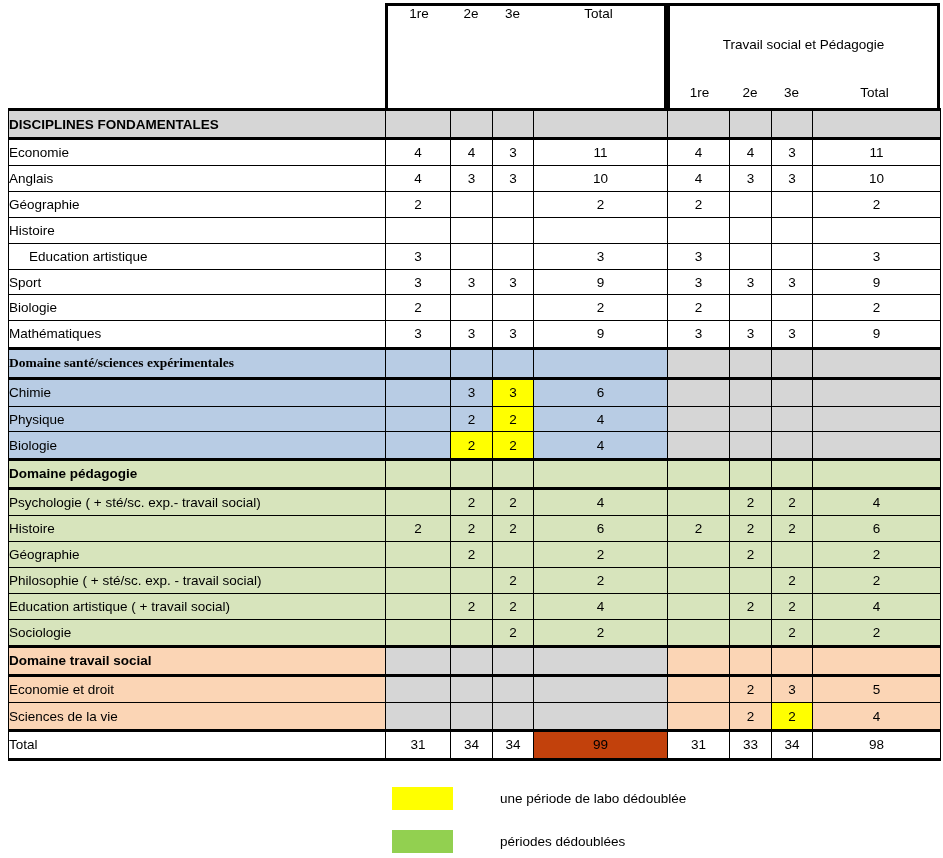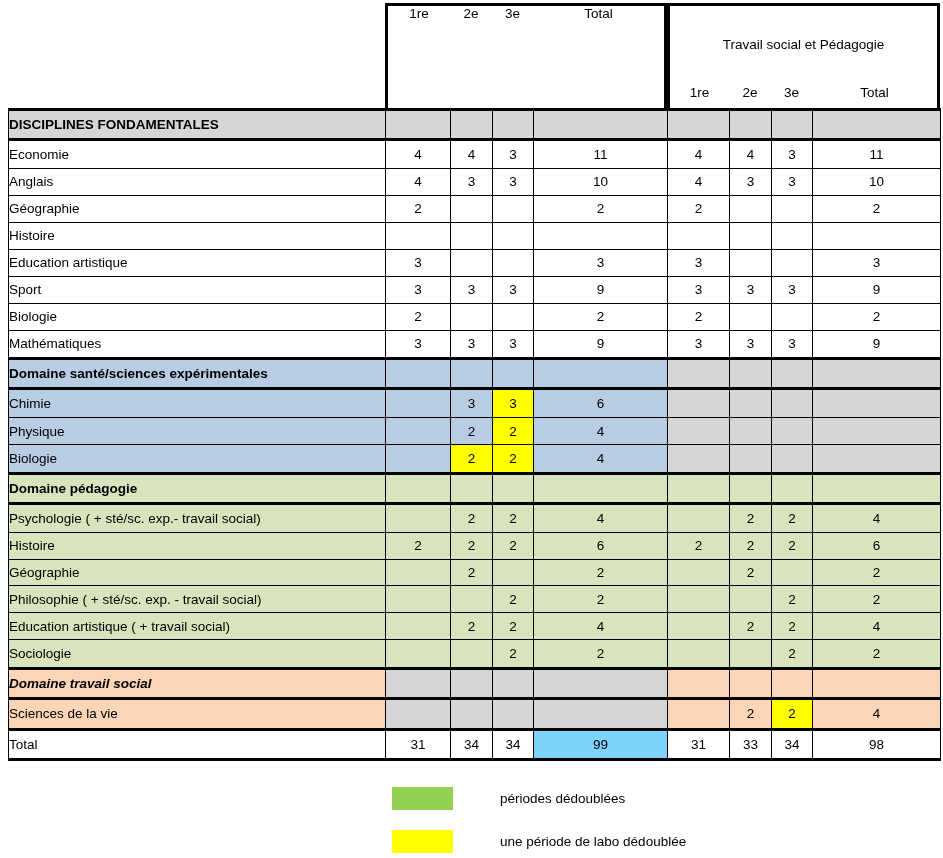--- a/index.html
+++ b/index.html
@@ -130,21 +130,21 @@
           <td class="val gstart" style="background: rgb(255, 255, 255);"></td>
           <td class="val" style="background: rgb(255, 255, 255);"></td>
           <td class="val" style="background: rgb(255, 255, 255);"></td>
           <td class="val" style="background: rgb(255, 255, 255);"></td>
           <td class="val gstart" style="background: rgb(255, 255, 255);"></td>
           <td class="val" style="background: rgb(255, 255, 255);"></td>
           <td class="val" style="background: rgb(255, 255, 255);"></td>
           <td class="val last" style="background: rgb(255, 255, 255);"></td>
         </tr>
         <tr>
-          <td class="lab first" style="background: rgb(255, 255, 255);">Education artistique</td>
+          <td class="lab first" style="background: rgb(255, 255, 255); padding-left: 20px;">Education artistique</td>
           <td class="val gstart" style="background: rgb(255, 255, 255);">3</td>
           <td class="val" style="background: rgb(255, 255, 255);"></td>
           <td class="val" style="background: rgb(255, 255, 255);"></td>
           <td class="val" style="background: rgb(255, 255, 255);">3</td>
           <td class="val gstart" style="background: rgb(255, 255, 255);">3</td>
           <td class="val" style="background: rgb(255, 255, 255);"></td>
           <td class="val" style="background: rgb(255, 255, 255);"></td>
           <td class="val last" style="background: rgb(255, 255, 255);">3</td>
         </tr>
         <tr>
@@ -174,21 +174,21 @@
           <td class="val gstart" style="background: rgb(255, 255, 255);">3</td>
           <td class="val" style="background: rgb(255, 255, 255);">3</td>
           <td class="val" style="background: rgb(255, 255, 255);">3</td>
           <td class="val" style="background: rgb(255, 255, 255);">9</td>
           <td class="val gstart" style="background: rgb(255, 255, 255);">3</td>
           <td class="val" style="background: rgb(255, 255, 255);">3</td>
           <td class="val" style="background: rgb(255, 255, 255);">3</td>
           <td class="val last" style="background: rgb(255, 255, 255);">9</td>
         </tr>
         <tr class="section">
-          <td class="lab first" style="background: rgb(184, 204, 228);">Domaine santé/sciences expérimentales</td>
+          <td class="lab first" style="background: rgb(184, 204, 228); font-family: Liberation Serif, serif;">Domaine santé/sciences expérimentales</td>
           <td class="val gstart" style="background: rgb(184, 204, 228);"></td>
           <td class="val" style="background: rgb(184, 204, 228);"></td>
           <td class="val" style="background: rgb(184, 204, 228);"></td>
           <td class="val" style="background: rgb(184, 204, 228);"></td>
           <td class="val gstart" style="background: rgb(214, 214, 214);"></td>
           <td class="val" style="background: rgb(214, 214, 214);"></td>
           <td class="val" style="background: rgb(214, 214, 214);"></td>
           <td class="val last" style="background: rgb(214, 214, 214);"></td>
         </tr>
         <tr>
@@ -295,59 +295,70 @@
           <td class="val gstart" style="background: rgb(215, 228, 188);"></td>
           <td class="val" style="background: rgb(215, 228, 188);"></td>
           <td class="val" style="background: rgb(215, 228, 188);">2</td>
           <td class="val" style="background: rgb(215, 228, 188);">2</td>
           <td class="val gstart" style="background: rgb(215, 228, 188);"></td>
           <td class="val" style="background: rgb(215, 228, 188);"></td>
           <td class="val" style="background: rgb(215, 228, 188);">2</td>
           <td class="val last" style="background: rgb(215, 228, 188);">2</td>
         </tr>
         <tr class="section">
-          <td class="lab first" style="background: rgb(251, 213, 181); font-style: italic;">Domaine travail social</td>
+          <td class="lab first" style="background: rgb(251, 213, 181);">Domaine travail social</td>
           <td class="val gstart" style="background: rgb(214, 214, 214);"></td>
           <td class="val" style="background: rgb(214, 214, 214);"></td>
           <td class="val" style="background: rgb(214, 214, 214);"></td>
           <td class="val" style="background: rgb(214, 214, 214);"></td>
           <td class="val gstart" style="background: rgb(251, 213, 181);"></td>
           <td class="val" style="background: rgb(251, 213, 181);"></td>
           <td class="val" style="background: rgb(251, 213, 181);"></td>
           <td class="val last" style="background: rgb(251, 213, 181);"></td>
+        </tr>
+        <tr>
+          <td class="lab first" style="background: rgb(251, 213, 181);">Economie et droit</td>
+          <td class="val gstart" style="background: rgb(214, 214, 214);"></td>
+          <td class="val" style="background: rgb(214, 214, 214);"></td>
+          <td class="val" style="background: rgb(214, 214, 214);"></td>
+          <td class="val" style="background: rgb(214, 214, 214);"></td>
+          <td class="val gstart" style="background: rgb(251, 213, 181);"></td>
+          <td class="val" style="background: rgb(251, 213, 181);">2</td>
+          <td class="val" style="background: rgb(251, 213, 181);">3</td>
+          <td class="val last" style="background: rgb(251, 213, 181);">5</td>
         </tr>
         <tr>
           <td class="lab first" style="background: rgb(251, 213, 181);">Sciences de la vie</td>
           <td class="val gstart" style="background: rgb(214, 214, 214);"></td>
           <td class="val" style="background: rgb(214, 214, 214);"></td>
           <td class="val" style="background: rgb(214, 214, 214);"></td>
           <td class="val" style="background: rgb(214, 214, 214);"></td>
           <td class="val gstart" style="background: rgb(251, 213, 181);"></td>
           <td class="val" style="background: rgb(251, 213, 181);">2</td>
           <td class="val" style="background: rgb(255, 255, 0);">2</td>
           <td class="val last" style="background: rgb(251, 213, 181);">4</td>
         </tr>
         <tr class="thicktop">
           <td class="lab first" style="background: rgb(255, 255, 255);">Total</td>
           <td class="val gstart" style="background: rgb(255, 255, 255);">31</td>
           <td class="val" style="background: rgb(255, 255, 255);">34</td>
           <td class="val" style="background: rgb(255, 255, 255);">34</td>
-          <td class="val" style="background: #7dd3fc;">99</td>
+          <td class="val" style="background: #c2410c;">99</td>
           <td class="val gstart" style="background: rgb(255, 255, 255);">31</td>
           <td class="val" style="background: rgb(255, 255, 255);">33</td>
           <td class="val" style="background: rgb(255, 255, 255);">34</td>
           <td class="val last" style="background: rgb(255, 255, 255);">98</td>
         </tr>
       </tbody>
   </table>
 
   <div class="legend">
     <div class="legend-row">
+      <div class="swatch" id="swatch-yellow" style="background: rgb(255, 255, 0);"></div>
+      <div class="legend-label">une période de labo dédoublée</div>
+    </div>
+    <div class="legend-row">
       <div class="swatch" id="swatch-green" style="background: rgb(146, 208, 80);"></div>
       <div class="legend-label">périodes dédoublées</div>
     </div>
-    <div class="legend-row">
-      <div class="swatch" id="swatch-yellow" style="background: rgb(255, 255, 0);"></div>
-      <div class="legend-label">une période de labo dédoublée</div>
-    </div>
   </div>
 
 </div>
 
 </body></html>

